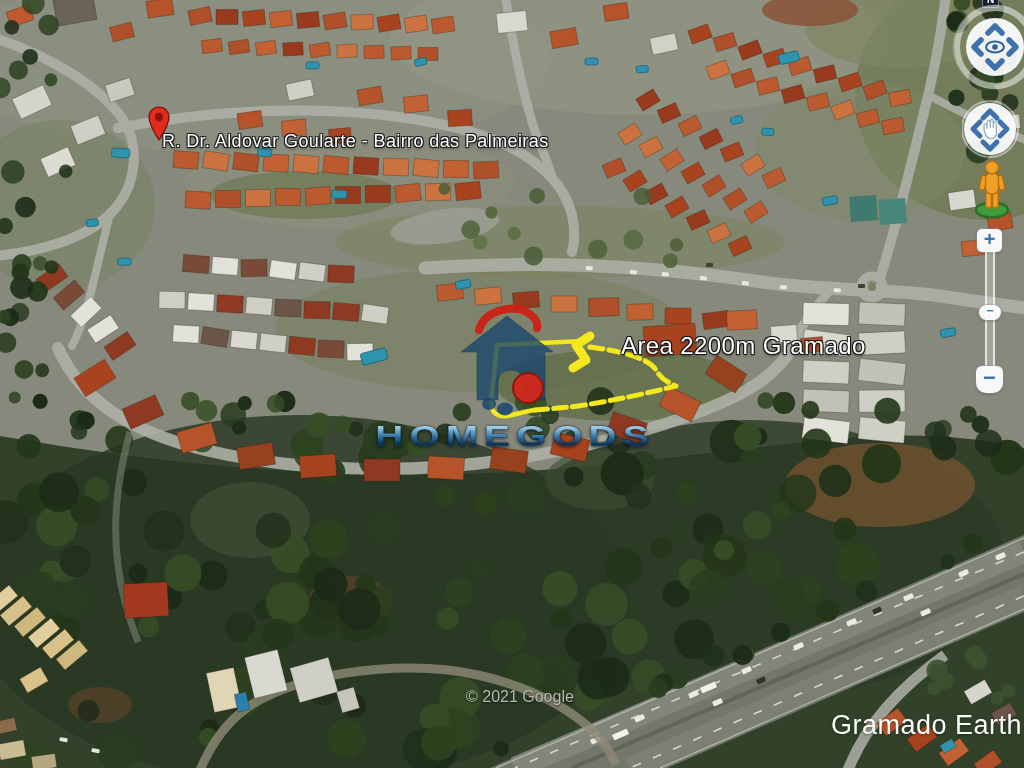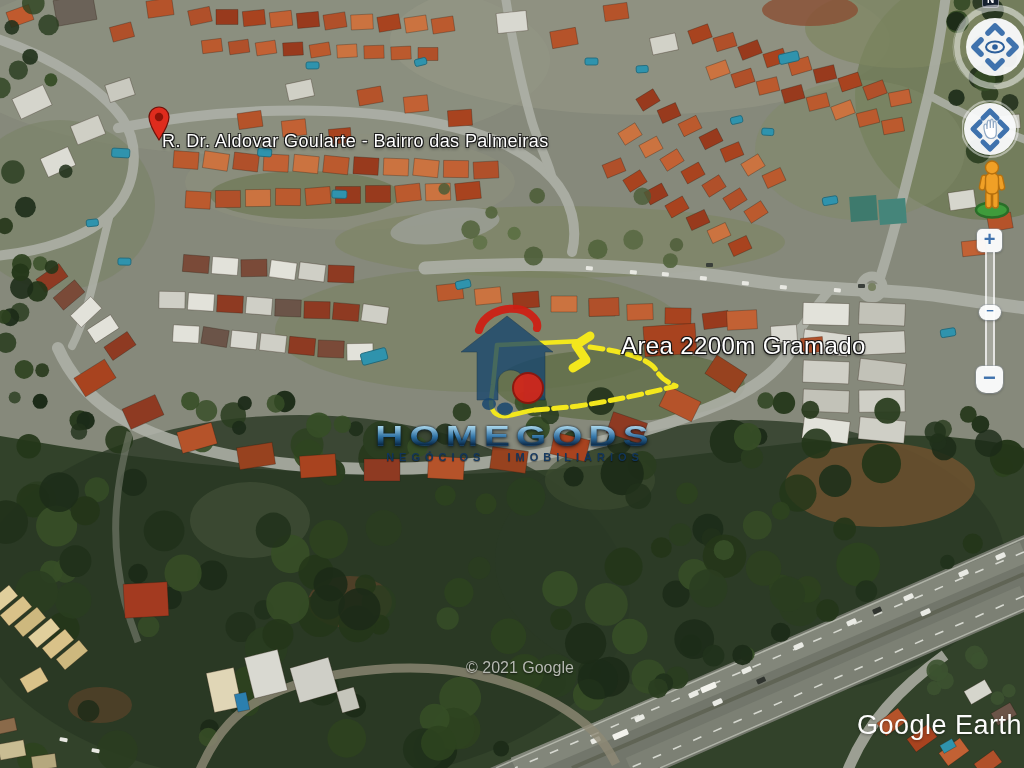--- a/index.html
+++ b/index.html
@@ -6,21 +6,21 @@
   *{box-sizing:border-box;}
   #stage{position:relative;width:1024px;height:768px;overflow:hidden;background:#86897b;
          font-family:"Liberation Sans",sans-serif;}
   #map-svg{position:absolute;left:0;top:0;}
   .ovl{position:absolute;pointer-events:none;}
   .map-label{color:#fff;white-space:nowrap;
     text-shadow:-1px -1px 0 rgba(20,20,20,.9),1px -1px 0 rgba(20,20,20,.9),
                 -1px 1px 0 rgba(20,20,20,.9),1px 1px 0 rgba(20,20,20,.9),0 2px 3px rgba(0,0,0,.55);}
   #street-label{left:162px;top:131px;font-size:18px;letter-spacing:.4px;}
   #area-label{left:621px;top:332px;font-size:24px;letter-spacing:.4px;}
-  #copyright{left:466px;top:659px;font-size:16px;color:#b6b9b2;
+  #copyright{left:466px;top:688px;font-size:16px;color:#b6b9b2;
     text-shadow:0 1px 2px rgba(0,0,0,.6);}
   #ge-brand{right:2px;top:710px;font-size:27px;color:#fcfcfb;letter-spacing:.5px;
     text-shadow:0 1px 3px rgba(0,0,0,.4);}
   
   #wm-brand{left:350px;top:419px;width:330px;text-align:center;font-size:38px;font-weight:bold;
     letter-spacing:6px;transform:scale(1.02,.8);transform-origin:center top;
     background:linear-gradient(180deg,#eaf7fd 0%,#a6d7f0 22%,#2f74aa 52%,#0a2c4e 74%,#4d8cb8 92%);
     -webkit-background-clip:text;background-clip:text;color:transparent;
     filter:drop-shadow(0 0 1px rgba(6,28,52,.9)) drop-shadow(0 2px 2px rgba(0,0,0,.45));opacity:.95;}
   #wm-tagline{left:350px;top:451px;width:330px;text-align:center;font-size:11px;font-weight:bold;
@@ -595,24 +595,23 @@
   <div class="ovl map-label" id="area-label">Area 2200m Gramado</div>
 
   <svg class="ovl" width="1024" height="768" style="left:0;top:0">
     <path d="M479,330 C484,310 516,302 531,315 C536,319 538,324 537,328" stroke="#cf1d12" stroke-width="8" fill="none" stroke-linecap="round" opacity=".92"></path>
     <path d="M507,316 L553,352 L545,352 L545,400 L524,400 L524,382 C524,375 518,370 511,370 C504,370 498,375 498,382 L498,400 L477,400 L477,352 L461,352 Z" fill="#17466e" opacity=".78" stroke="#0a2846" stroke-opacity=".5"></path>
     <circle cx="528" cy="388" r="15" fill="#d0281c" stroke="#8e150c" stroke-width="2" opacity=".95"></circle>
     <ellipse cx="489" cy="404" rx="7" ry="6" fill="#17466e" opacity=".85"></ellipse>
     <ellipse cx="505" cy="409" rx="8" ry="6.5" fill="#17466e" opacity=".85"></ellipse>
   </svg>
   <div class="ovl" id="wm-brand">HOMEGODS</div>
-  <div class="ovl" id="wm-tagline">NEGÓCIOS IMOBILIÁRIOS</div>
 
   <div class="ovl" id="copyright">© 2021 Google</div>
-  <div class="ovl" id="ge-brand">Google Earth</div>
+  <div class="ovl" id="ge-brand">Gramado Earth</div>
 
   <div class="ctl" id="compass-n">N</div>
 
   <svg class="ctl" style="left:950px;top:2px" width="92" height="92">
     <ellipse cx="45" cy="45" rx="42" ry="42" fill="none" stroke="rgba(255,255,255,.25)" stroke-width="1"></ellipse>
     <ellipse cx="45" cy="45" rx="38" ry="39" fill="none" stroke="rgba(255,255,255,.5)" stroke-width="6"></ellipse>
     <circle cx="45" cy="45" r="29" fill="rgba(250,251,252,.95)"></circle>
     <g fill="none" stroke="#3f72ad" stroke-width="5.5" stroke-linecap="round" stroke-linejoin="round">
       <path d="M38,31 L45,24 L52,31"></path>
       <path d="M38,59 L45,66 L52,59"></path>

